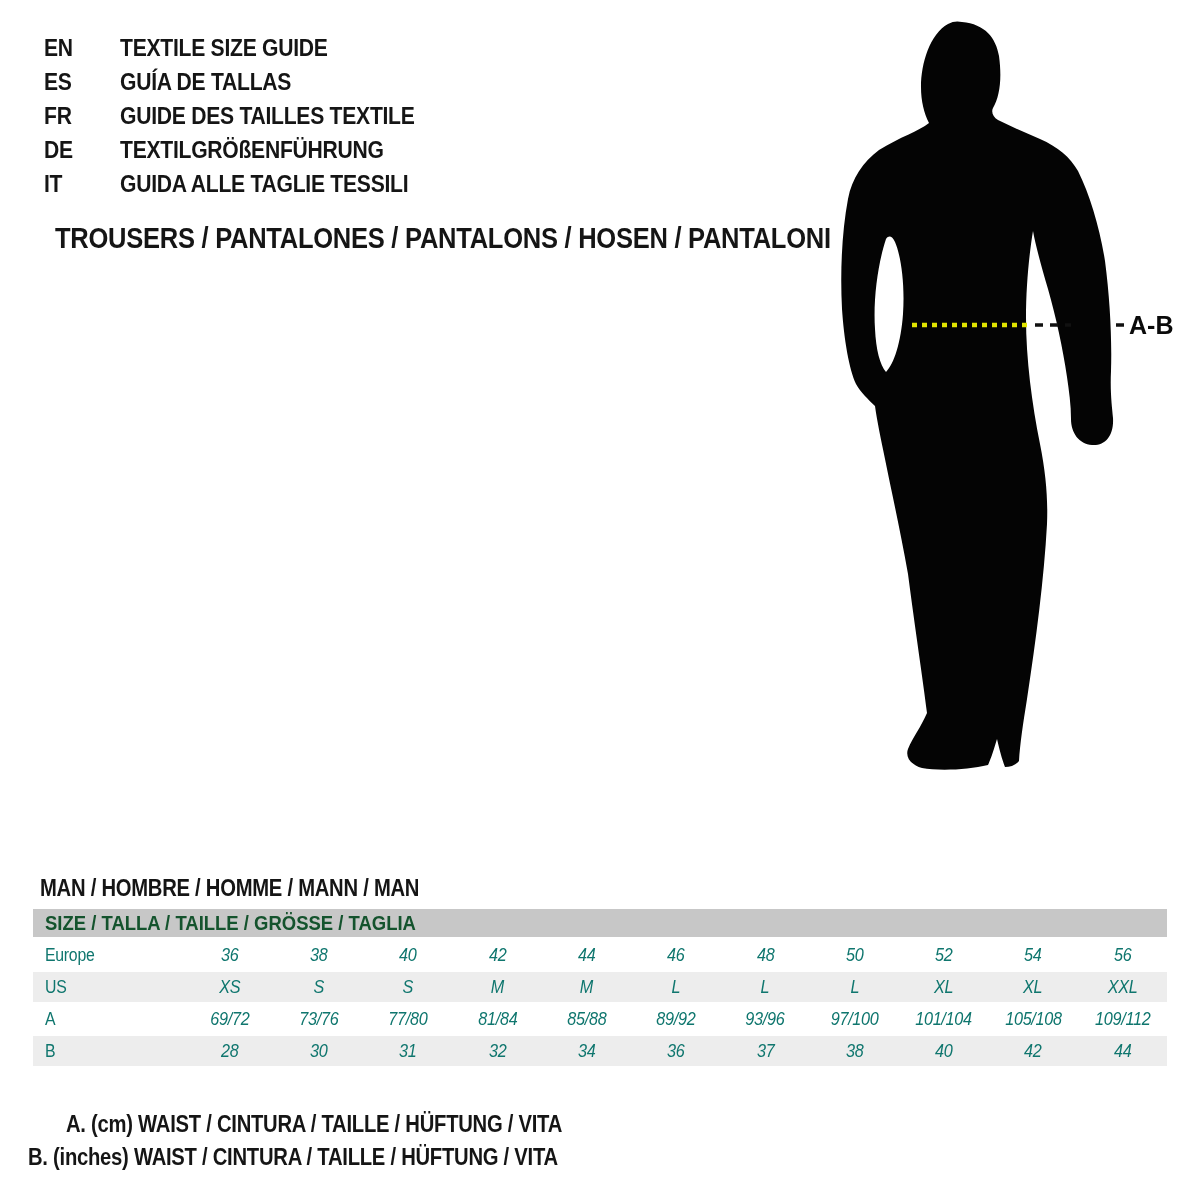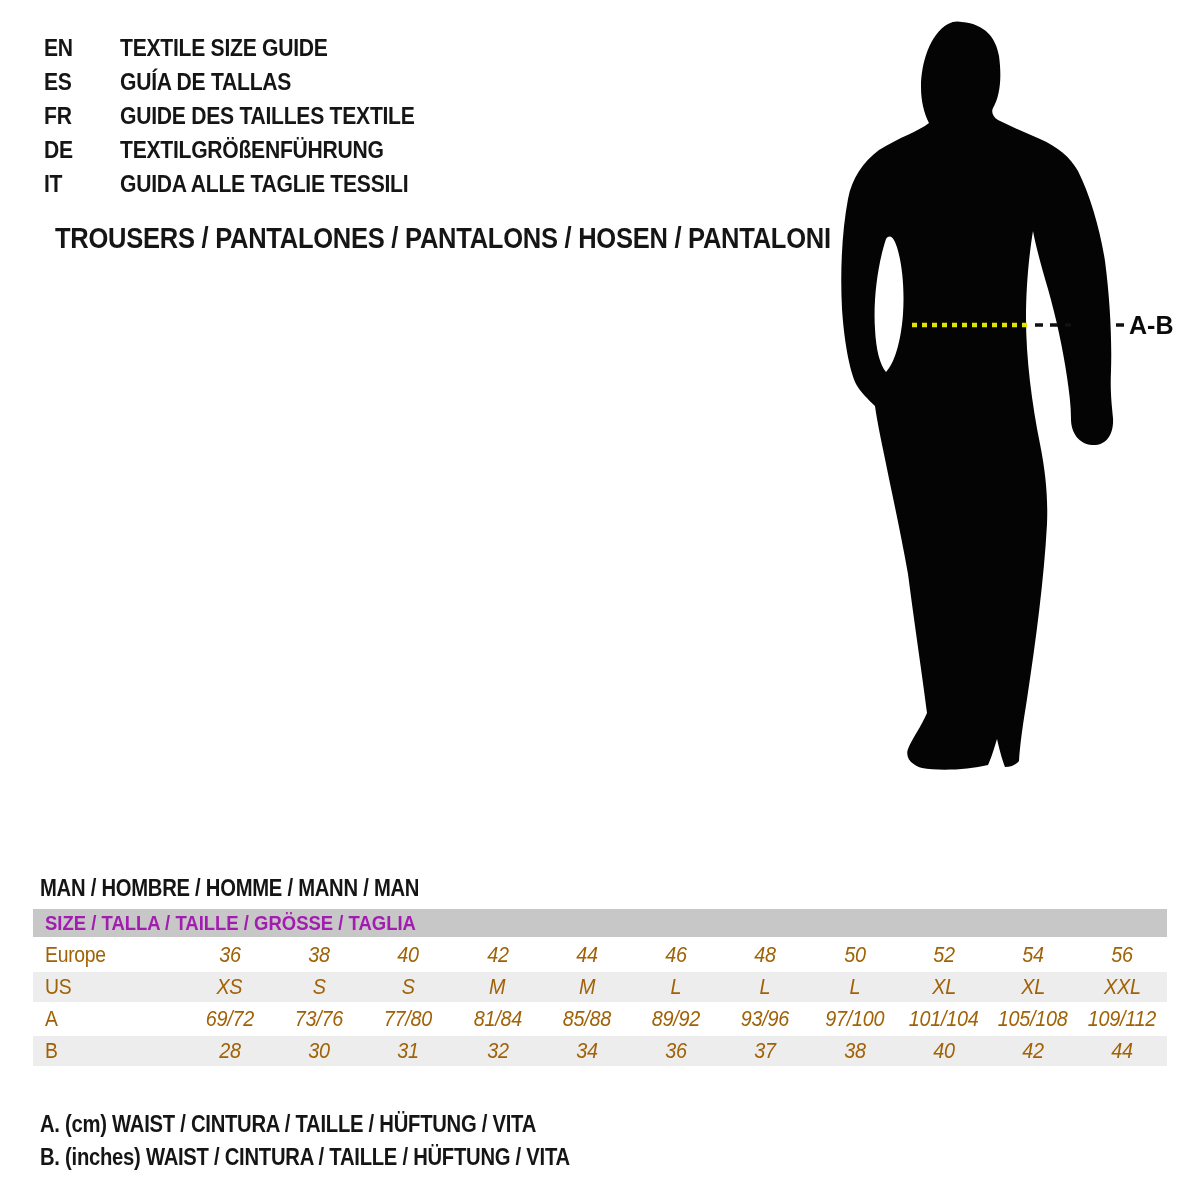--- a/index.html
+++ b/index.html
@@ -20,30 +20,30 @@
 
   
   .figure{position:absolute;left:820px;top:8px;}
 
   
   .section-title{position:absolute;left:40px;top:876px;font-weight:bold;font-size:23px;line-height:24px;letter-spacing:-0.3px;}
 
   
   .size-table{position:absolute;left:33px;top:909px;width:1134px;}
   .thead{height:28px;background:#c7c7c7;display:flex;align-items:center;padding-left:12px;
-         font-weight:bold;font-size:21px;color:#a21caf;box-sizing:border-box;}
+         font-weight:bold;font-size:21px;color:#14532d;box-sizing:border-box;}
   .trow{display:grid;grid-template-columns:152px repeat(11,1fr);height:30px;margin-top:2px;
-        align-items:center;font-size:22px;letter-spacing:-0.3px;color:#a16207;}
+        align-items:center;font-size:18px;letter-spacing:-0.3px;color:#0f766e;}
   .trow.first{margin-top:3px;}
   .trow.zebra{background:#ededed;}
   .tlabel{padding-left:12px;text-align:left;}
   .tcell{text-align:center;font-style:italic;}
 
   
-  .notes{position:absolute;left:40px;top:1108px;}
+  .notes{position:absolute;left:28px;top:1108px;text-align:right;}
   .note-line{height:33px;line-height:33px;font-weight:bold;font-size:23px;letter-spacing:-0.3px;}
 </style>
 </head>
 <body>
 
 <div class="canvas">
 
   <div class="lang-block">
     <div class="lang-line">
       <span class="lang-code"><span class="cond">EN</span></span>

